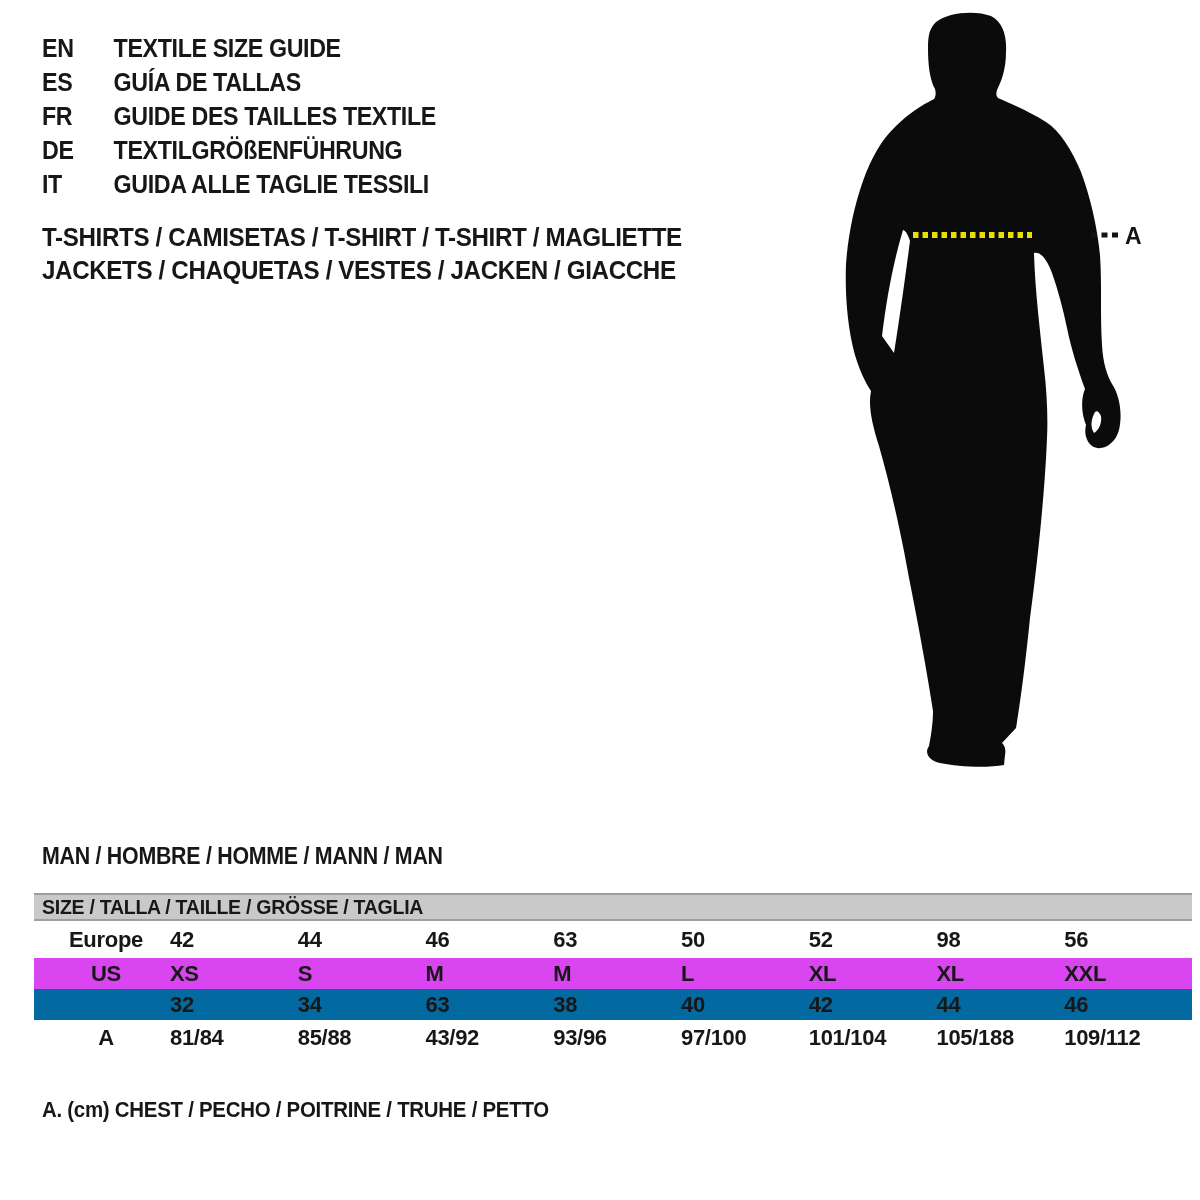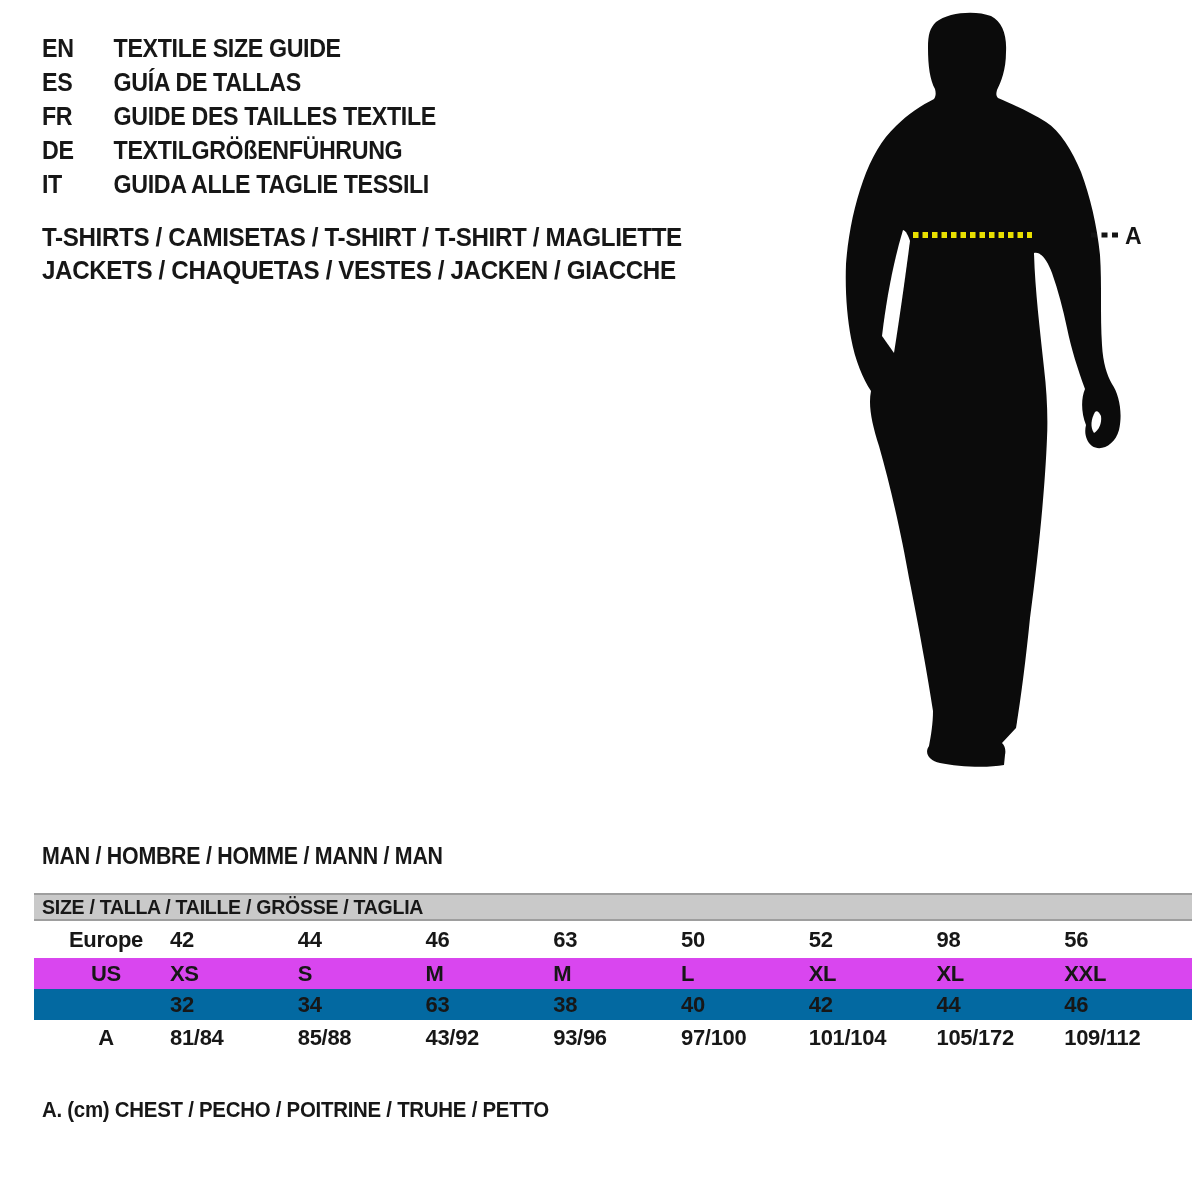--- a/index.html
+++ b/index.html
@@ -178,20 +178,20 @@
     </div>
 
     <div class="trow r3">
       <div class="tlabel">A</div>
       <div class="cell">81/84</div>
       <div class="cell">85/88</div>
       <div class="cell">43/92</div>
       <div class="cell">93/96</div>
       <div class="cell">97/100</div>
       <div class="cell">101/104</div>
-      <div class="cell">105/172</div>
+      <div class="cell">105/188</div>
       <div class="cell">109/112</div>
     </div>
   </div>
 
   <div class="footnote cond">A. (cm) CHEST / PECHO / POITRINE / TRUHE / PETTO</div>
 
 </div>
 
 </body></html>

